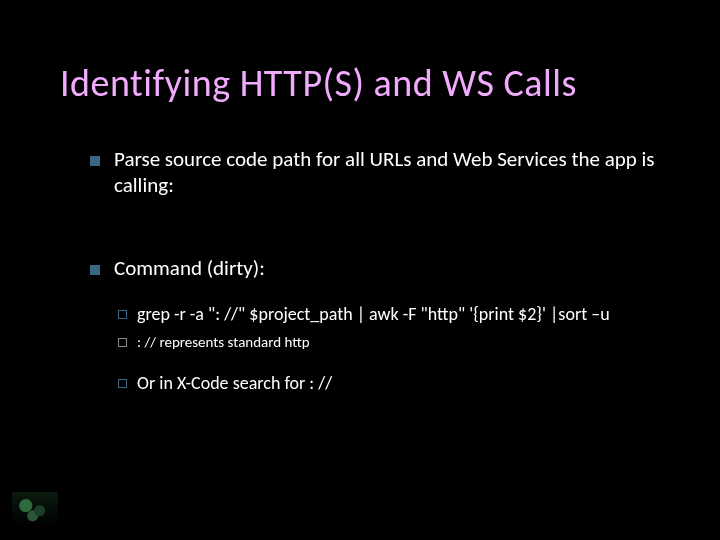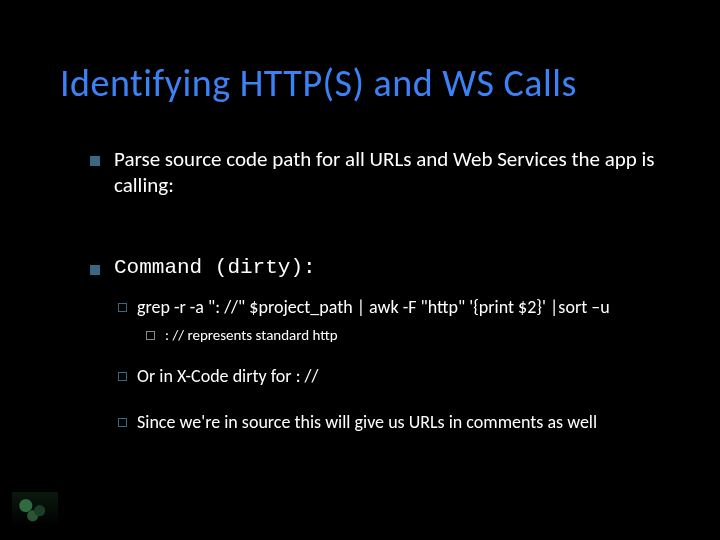--- a/index.html
+++ b/index.html
@@ -15,21 +15,21 @@
   .slide {
     width: 720px;
     height: 540px;
     position: relative;
     box-sizing: border-box;
     padding: 40px 40px 40px 60px;
   }
   .title {
     font-size: 38px;
     font-weight: 400;
-    color: #3b82f6;
+    color: #f0abfc;
     margin: 20px 0 40px 0;
     letter-spacing: 0.5px;
   }
   .content {
     margin-left: 30px;
   }
   .bullet-1 {
     display: flex;
     align-items: flex-start;
     font-size: 21px;
@@ -57,21 +57,21 @@
     border: 1px solid #3a6784;
     background: transparent;
     margin-top: 7px;
     margin-right: 10px;
   }
   .bullet-3 {
     display: flex;
     align-items: flex-start;
     font-size: 15px;
     line-height: 1.35;
-    margin-left: 56px;
+    margin-left: 28px;
     margin-bottom: 4px;
   }
   .bullet-3 .marker {
     flex: 0 0 auto;
     width: 7px; height: 7px;
     border: 1px solid #888;
     background: transparent;
     margin-top: 6px;
     margin-right: 10px;
   }
@@ -100,46 +100,42 @@
 
   <div class="content">
 
     <div class="bullet-1">
       <span class="marker"></span>
       <span>Parse source code path for all URLs and Web Services the app is calling:</span>
     </div>
 
     <div class="spacer-med"></div>
 
-    <div class="bullet-1" style="margin-bottom:15px;font-family:Liberation Mono, monospace;">
+    <div class="bullet-1" style="margin-bottom:22px;">
       <span class="marker"></span>
       <span>Command (dirty):</span>
     </div>
 
     <div class="bullet-2">
       <span class="marker"></span>
       <span>grep -r -a ": //" $project_path | awk -F "http" '{print $2}' |sort –u</span>
     </div>
 
     <div class="bullet-3">
       <span class="marker"></span>
       <span> : // represents standard http</span>
     </div>
 
 
     <div class="spacer-sm"></div>
 
     <div class="bullet-2">
       <span class="marker"></span>
-      <span>Or in X-Code dirty for : //</span>
+      <span>Or in X-Code search for : //</span>
     </div>
 
     <div class="spacer-sm"></div>
 
-    <div class="bullet-2">
-      <span class="marker"></span>
-      <span>Since we're in source this will give us URLs in comments as well</span>
-    </div>
 
   </div>
 
   <div class="thumb"></div>
 </div>
 
 </body></html>

